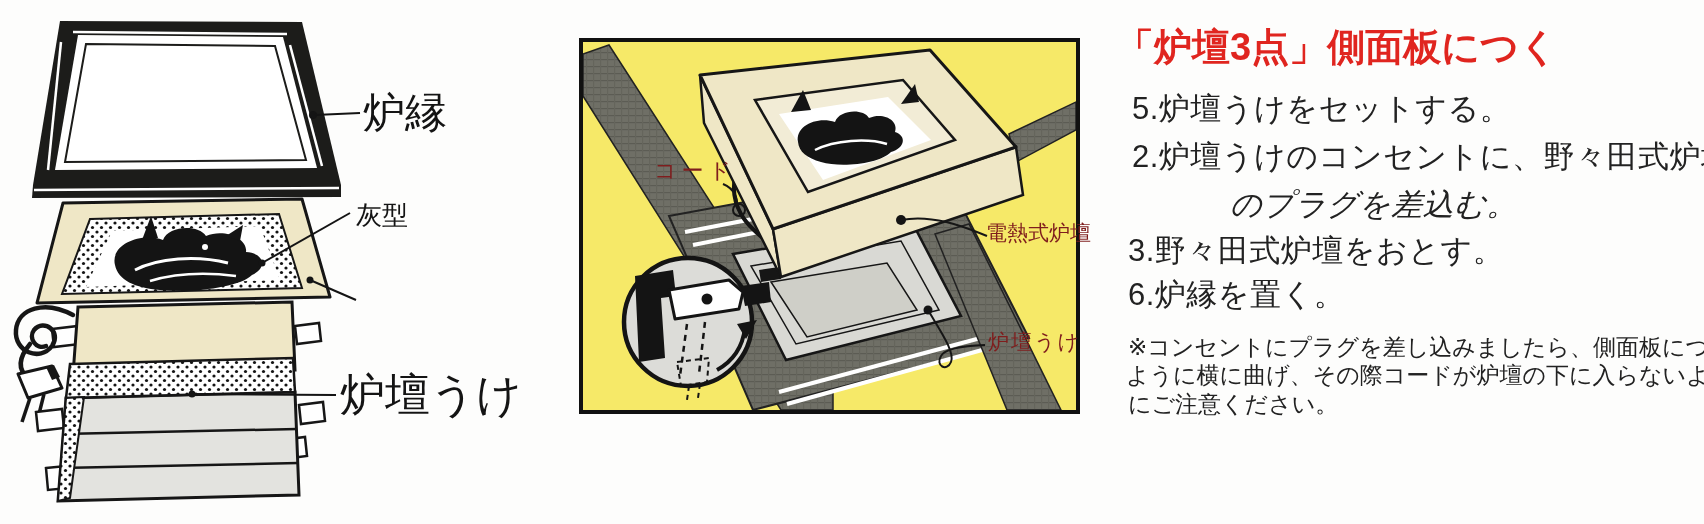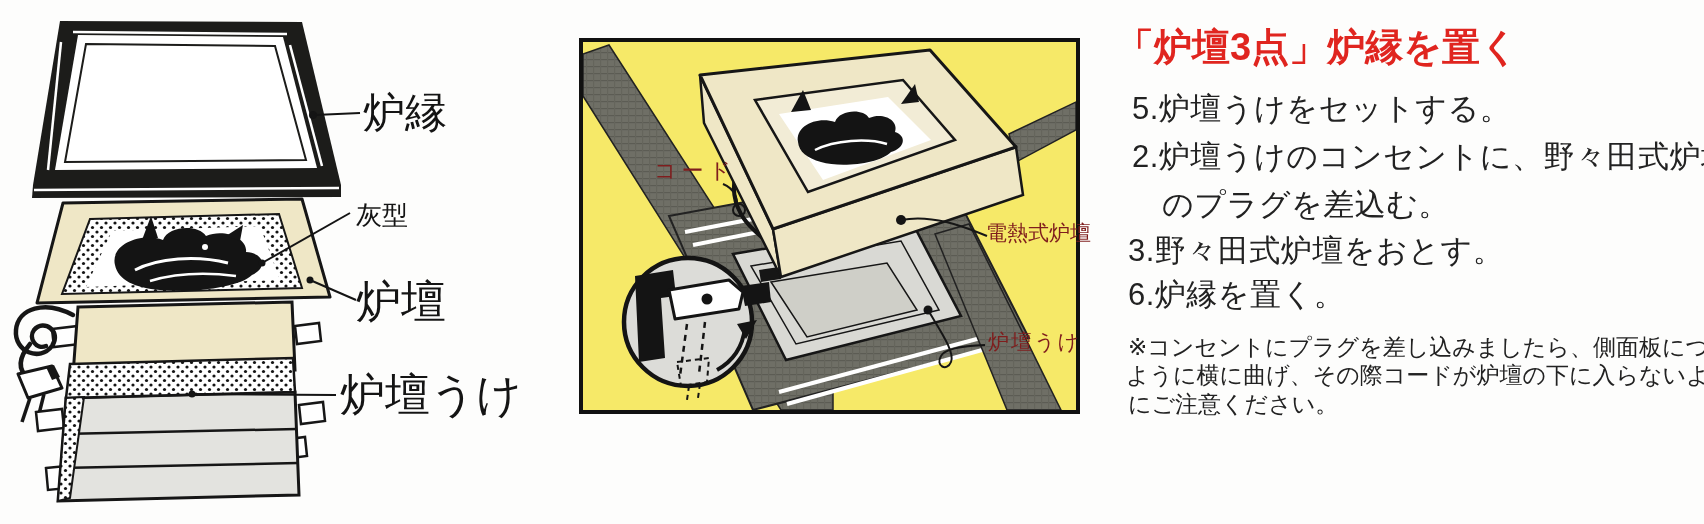--- a/index.html
+++ b/index.html
@@ -87,21 +87,20 @@
       <line x1="60" y1="468" x2="298" y2="463" stroke="#161616" stroke-width="2.5"></line>
       <polygon points="70,364 293,358 295,392 66,398" fill="url(#pdots)" stroke="#161616" stroke-width="2.5"></polygon>
       <polygon points="66,398 84,397 70,498 58,501" fill="url(#pdots)" stroke="#161616" stroke-width="2"></polygon>
       <circle cx="192" cy="394" r="3.5" fill="#141414"></circle>
       <line x1="192" y1="394" x2="336" y2="395" stroke="#141414" stroke-width="2"></line>
     </g>
   </svg>
 
   <div class="fig-label bold" style="left:363px;top:92px;font-size:42px;">炉縁</div>
   <div class="fig-label" style="left:356px;top:202px;font-size:26px;">灰型</div>
-  <div class="fig-label bold" style="left:356px;top:279px;font-size:45px;">炉壇</div>
   <div class="fig-label bold" style="left:340px;top:372px;font-size:45px;">炉壇うけ</div>
 
   <div class="mid-panel">
     <svg style="left:0;top:0" width="493" height="368" viewBox="0 0 493 368">
       <defs>
         <pattern id="pweave" width="7" height="7" patternUnits="userSpaceOnUse">
           <rect width="7" height="7" fill="#6f6f66"></rect>
           <rect y="3" width="7" height="1.2" fill="#5c5c54"></rect>
           <rect x="3" width="1.2" height="7" fill="#65655c"></rect>
         </pattern>
@@ -165,24 +164,24 @@
         <path d="M345,268 C358,290 372,310 368,320 C364,330 352,324 358,314 C361,308 376,304 402,303" stroke="#161616" stroke-width="2" fill="none"></path>
       </g>
     </svg>
   </div>
 
   <div class="mid-label" style="left:654px;top:160px;font-size:22px;letter-spacing:5px;">コード</div>
   <div class="mid-label" style="left:986px;top:222px;font-size:21px;">電熱式炉壇</div>
   <div class="mid-label" style="left:988px;top:331px;font-size:21px;letter-spacing:2px;">炉壇うけ</div>
 
   <div>
-    <div class="instr-title">「炉壇3点」炉縁を置く</div>
+    <div class="instr-title">「炉壇3点」側面板につく</div>
     <div class="step-line" style="left:1132px;top:90px;">5.炉壇うけをセットする。</div>
     <div class="step-line" style="left:1132px;top:138px;">2.炉壇うけのコンセントに、野々田式炉壇</div>
-    <div class="step-line" style="left:1162px;top:186px;">のプラグを差込む。</div>
+    <div class="step-line" style="left:1230px;top:186px;font-style:italic;">のプラグを差込む。</div>
     <div class="step-line" style="left:1128px;top:232px;">3.野々田式炉壇をおとす。</div>
     <div class="step-line" style="left:1128px;top:276px;">6.炉縁を置く。</div>
     <div class="note-line" style="left:1128px;top:334px;">※コンセントにプラグを差し込みましたら、側面板につく</div>
     <div class="note-line" style="left:1126px;top:362px;">ように横に曲げ、その際コードが炉壇の下に入らないよう</div>
     <div class="note-line" style="left:1128px;top:391px;">にご注意ください。</div>
   </div>
 
 </div>
 
 </body></html>

